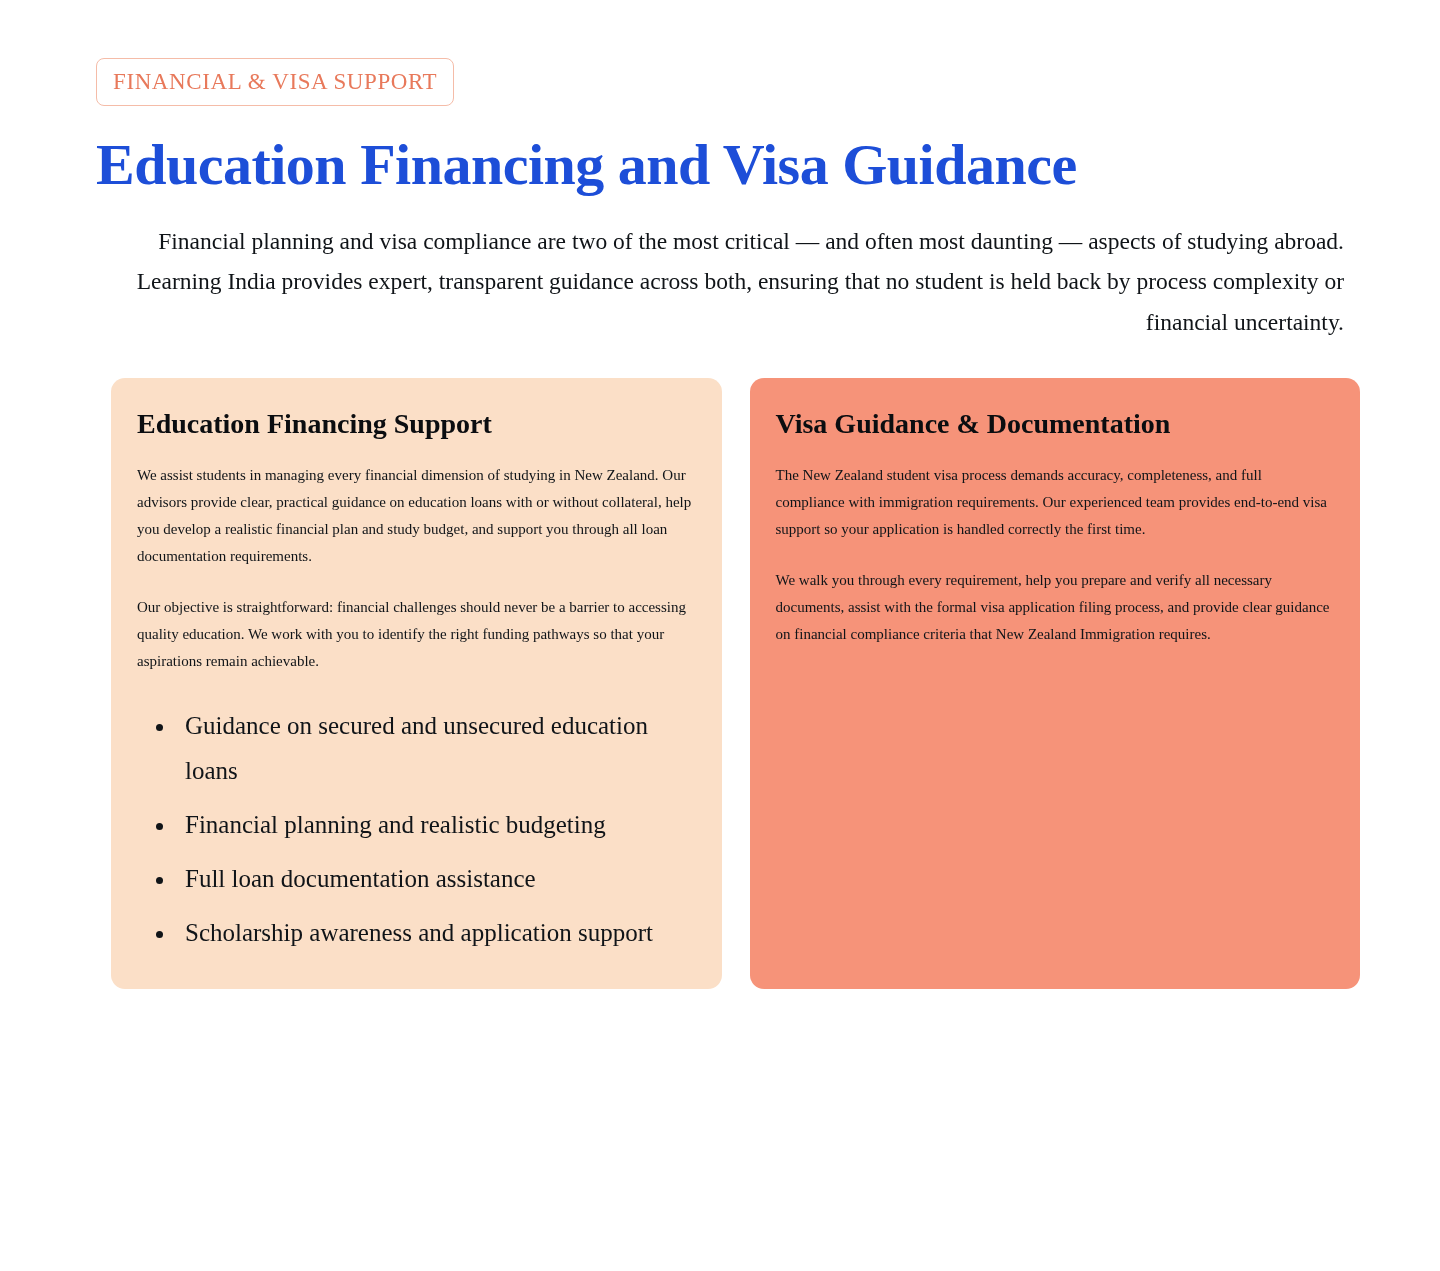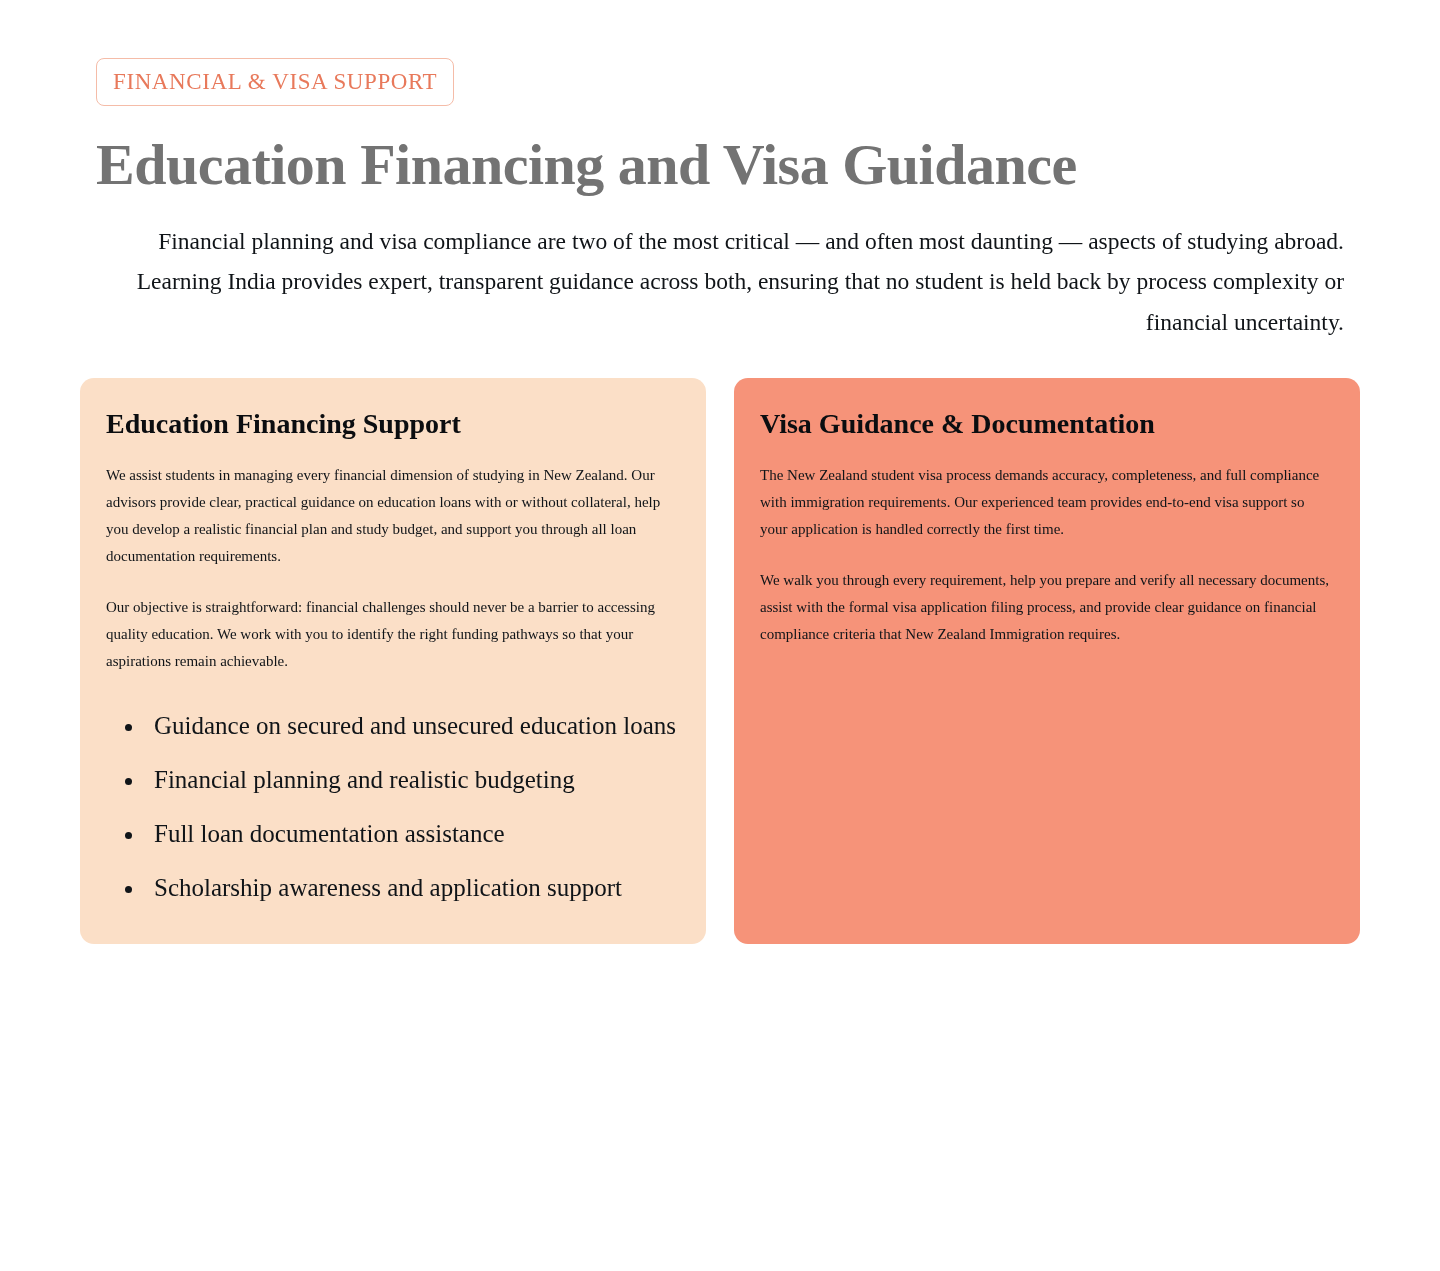--- a/index.html
+++ b/index.html
@@ -32,42 +32,42 @@
     border:1px solid var(--badge-border);
     border-radius:8px;
     padding:10px 16px;
     background:#ffffff;
   }
   h1.page-title{
     margin:26px 0 22px 0;
     font-size:58px;
     line-height:1.15;
     font-weight:700;
-    color:#737373;
+    color:#1d4ed8;
     letter-spacing:-0.5px;
     font-family:Liberation Serif, serif;
   }
   .intro{
     font-size:23.5px;
     line-height:1.72;
     max-width:1250px;
     margin:0 0 36px 0;
     text-align:right;
   }
   .cards{
     display:flex;
     gap:28px;
     align-items:stretch;
   }
   .card{
     flex:1 1 0;
     border-radius:14px;
     padding:30px 26px 34px 26px;
   }
-  .card-left{background:var(--card-left-bg);}
+  .card-left{background:var(--card-left-bg);margin-left:31px;}
   .card-right{background:var(--card-right-bg);}
   .card h2{
     margin:0 0 22px 0;
     font-size:28px;
     font-weight:700;
     color:#0b0d10;
   }
   .card p{
     margin:0 0 24px 0;
     font-size:15px;

